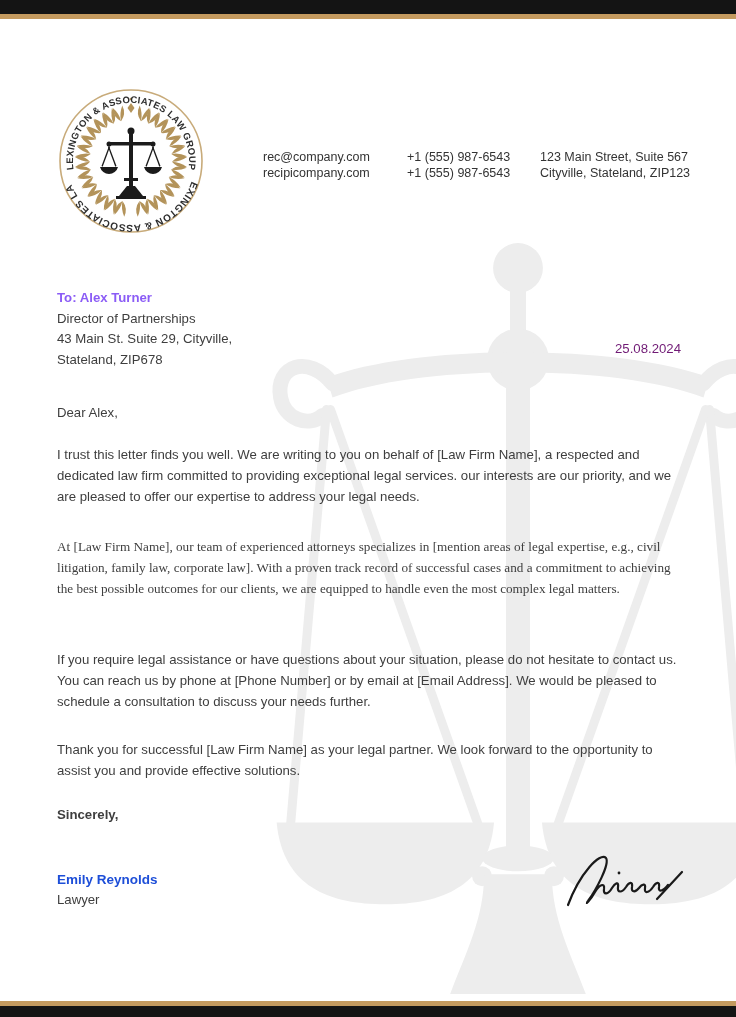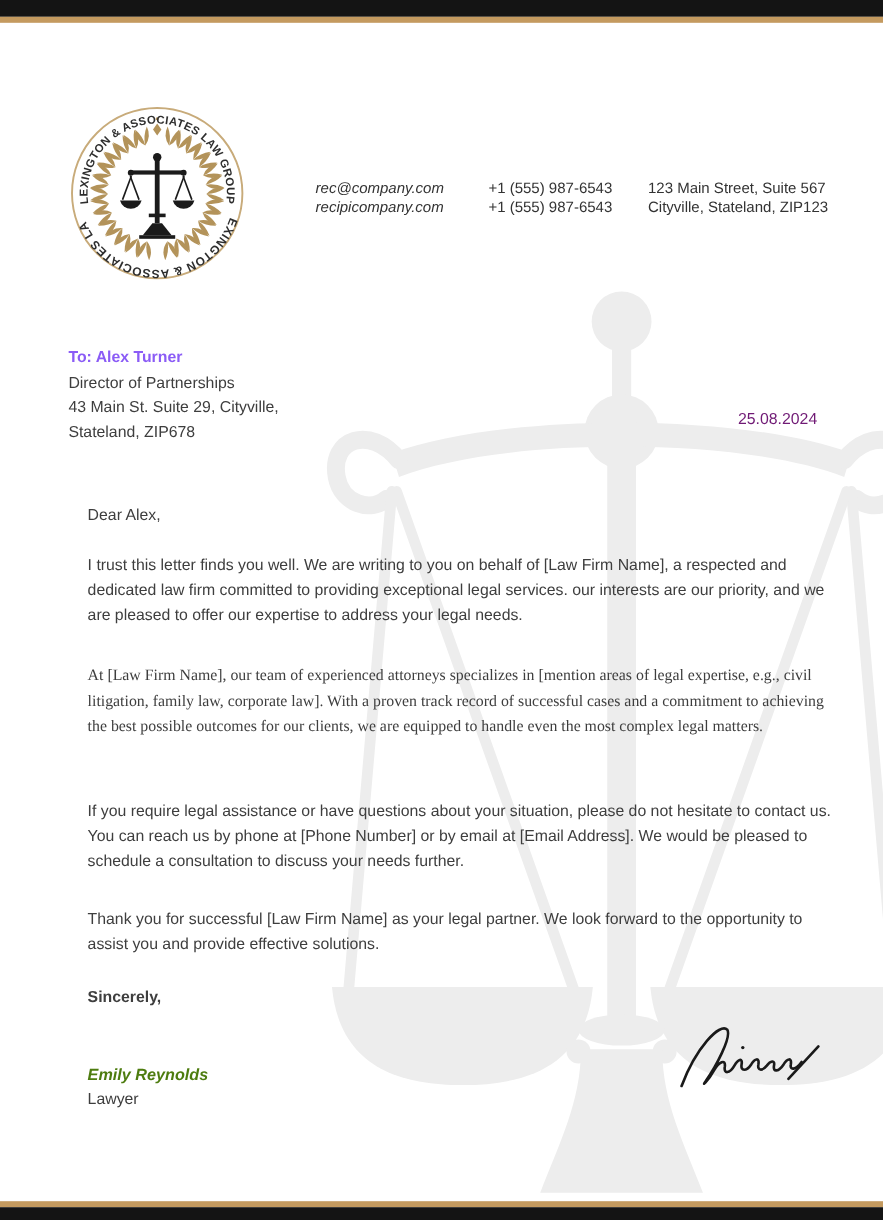--- a/index.html
+++ b/index.html
@@ -24,38 +24,38 @@
   .wm-stroke{fill:none;stroke:#ededed;stroke-linecap:round;}
 
   
   .logo{position:absolute;left:56px;top:86px;width:150px;height:150px;}
   .seal-text{fill:#2e2e2e;font-family:"Liberation Sans",sans-serif;font-weight:600;}
   .wreath{fill:#b3935a;}
   .scales{fill:#1b1b1b;}
 
   
   .contact-col{position:absolute;top:150px;font-size:12.5px;line-height:15.5px;color:#333;}
-  .col-emails{left:263px;font-style:italic;}
+  .col-emails{left:263px;}
   .col-phones{left:407px;}
   .col-address{left:540px;}
 
   
   .recipient{position:absolute;left:57px;top:288px;font-size:13.2px;line-height:20.7px;}
   .recipient .to-line{font-weight:700;color:#8b5cf6;}
   .date{position:absolute;left:57px;top:341px;width:624px;text-align:right;font-size:13.2px;color:#701a75;}
 
   
-  .letter-text{position:absolute;left:57px;width:626px;font-size:13.2px;line-height:21px;color:#3e3e3e;margin:16px;}
+  .letter-text{position:absolute;left:57px;width:626px;font-size:13.2px;line-height:21px;color:#3e3e3e;margin:0;}
   .salutation{top:402px;}
   .p1{top:444px;}
   .p2{top:536px;font-family:Liberation Serif, serif;}
   .p3{top:649px;}
   .p4{top:739px;}
   .closing{top:804px;font-weight:bold;}
-  .signer-name{top:869px;font-weight:700;color:#4d7c0f;font-size:13.5px;font-style:italic;}
+  .signer-name{top:869px;font-weight:700;color:#1d4ed8;font-size:13.5px;}
   .signer-title{top:889px;}
 
   
   .signature{position:absolute;left:560px;top:843px;width:130px;height:75px;}
   .sig-stroke{fill:none;stroke:#1a1a1a;stroke-width:2.2;stroke-linecap:round;stroke-linejoin:round;}
 </style>
 </head>
 <body>
 
 <div class="page">

